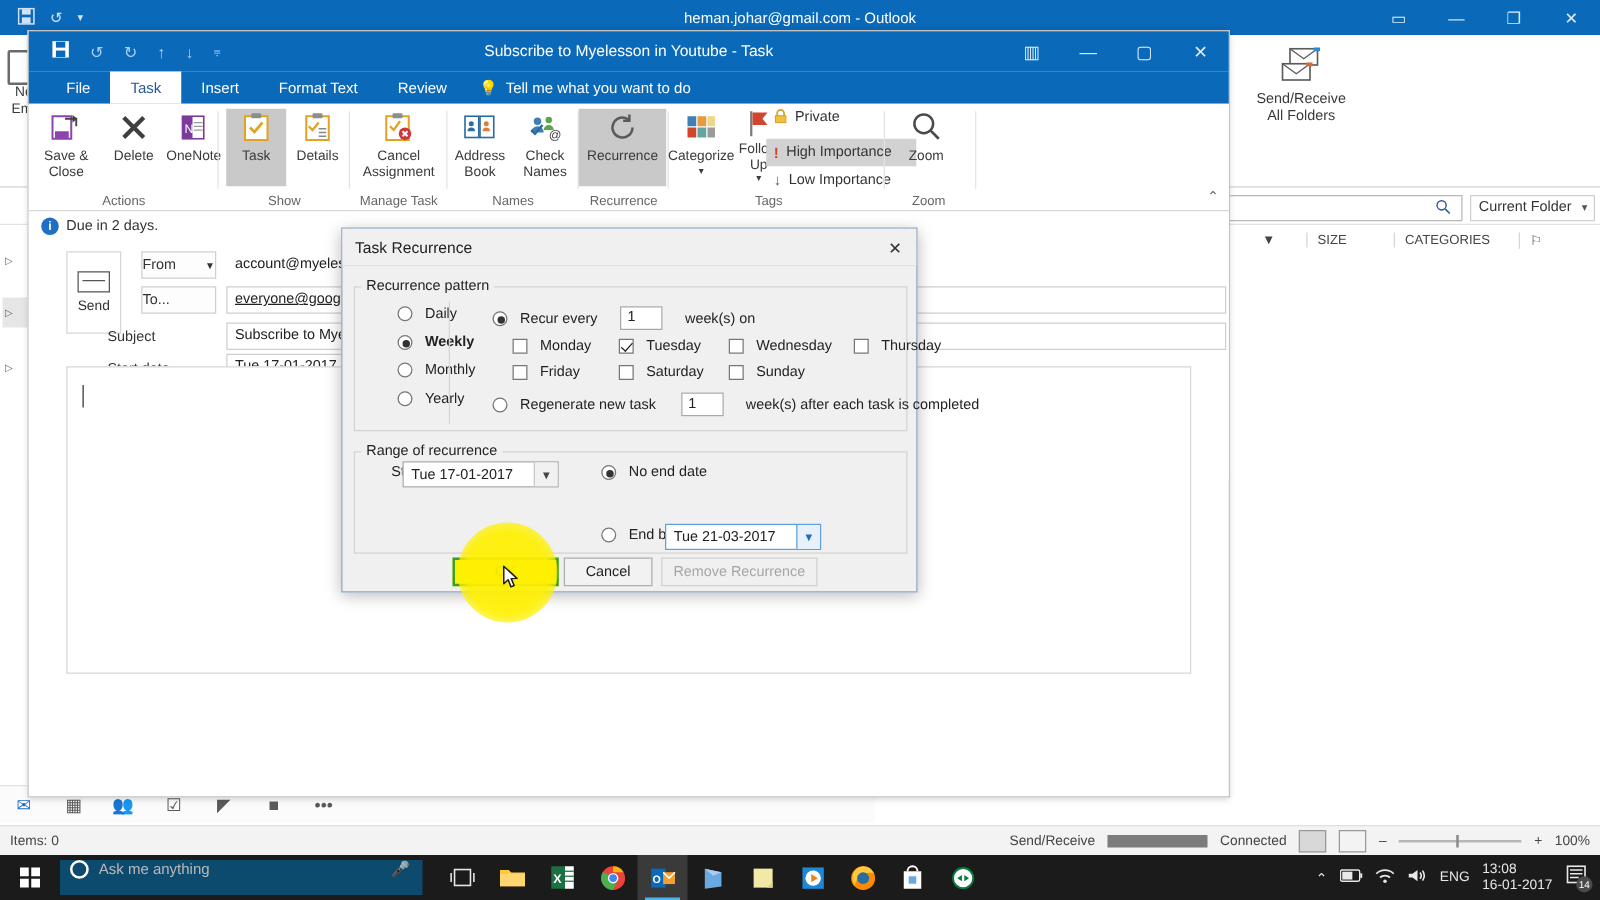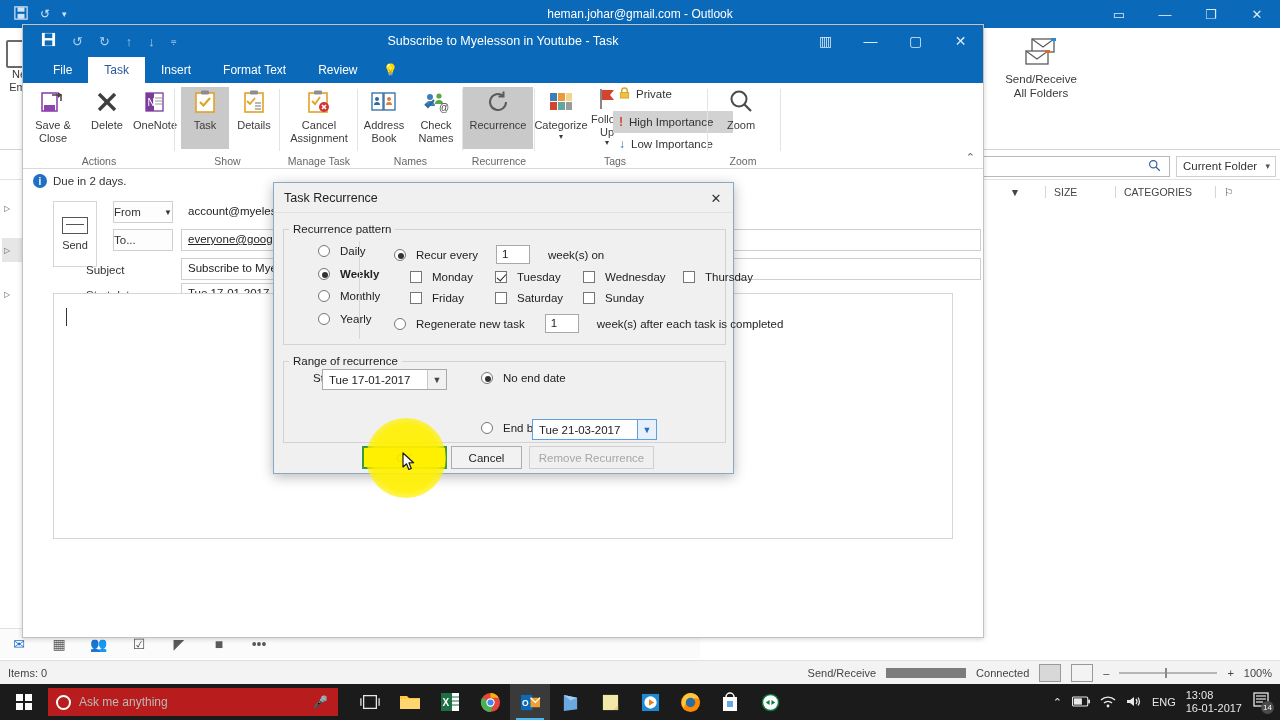--- a/index.html
+++ b/index.html
@@ -202,21 +202,21 @@
     pointer-events: none;
   }
   .cursor { position: absolute; left: 402px; top: 452px; width: 14px; height: 20px; pointer-events: none; }
 
   
   .taskbar { position: absolute; left: 0; top: 684px; width: 1280px; height: 36px; background: #1b1b1b; display: flex; align-items: center; }
   .start { width: 48px; height: 36px; display: flex; align-items: center; justify-content: center; }
   .start .sq { width: 7px; height: 7px; background: #ffffff; }
   .start .grid { display: grid; grid-template-columns: 7px 7px; grid-template-rows: 7px 7px; gap: 2px; }
   .cortana {
-    width: 290px; height: 28px; background: #b91c1c; display: flex; align-items: center; gap: 8px;
+    width: 290px; height: 28px; background: #0c4a6e; display: flex; align-items: flex-start; gap: 8px;
     padding: 0 8px; color: #b9b9b9; font-size: 12px; position: relative;
   }
   .cortana .ring { width: 15px; height: 15px; border: 2px solid #ffffff; border-radius: 50%; }
   .cortana .mic { position: absolute; right: 10px; color: #cfcfcf; font-size: 12px; }
   .tb-icons { display: flex; align-items: center; gap: 0; margin-left: 12px; }
   .tb-ico { width: 40px; height: 36px; display: flex; align-items: center; justify-content: center; position: relative; }
   .tb-ico.active { background: #3a3a3a; }
   .tb-ico.active:after { content: ""; position: absolute; left: 6px; right: 6px; bottom: 0; height: 2px; background: #49b6f2; }
   .tray { position: absolute; right: 0; top: 0; height: 36px; display: flex; align-items: center; gap: 10px; padding-right: 8px; color: #e8e8e8; font-size: 11px; }
   .clock { text-align: left; line-height: 13px; font-size: 11px; }
@@ -360,20 +360,21 @@
     </div>
 
     <div class="tw-tabs">
       <div class="tw-tab">File</div>
       <div class="tw-tab active">Task</div>
       <div class="tw-tab">Insert</div>
       <div class="tw-tab">Format Text</div>
       <div class="tw-tab">Review</div>
       <div class="tw-tellme">
         <span class="bulb">💡</span>
+        <span>Tell me what you want to do</span>
       </div>
     </div>
 
     <div class="tw-ribbon">
 
       <div class="rgroup" style="left:0; width:152px;">
         <div class="rbtn" style="left:2px;">
           <span class="ico">
             <svg width="26" height="26" viewBox="0 0 26 26">
                 <rect x="2" y="4" width="15" height="18" fill="#fff" stroke="#8e44ad" stroke-width="1.6"></rect>

